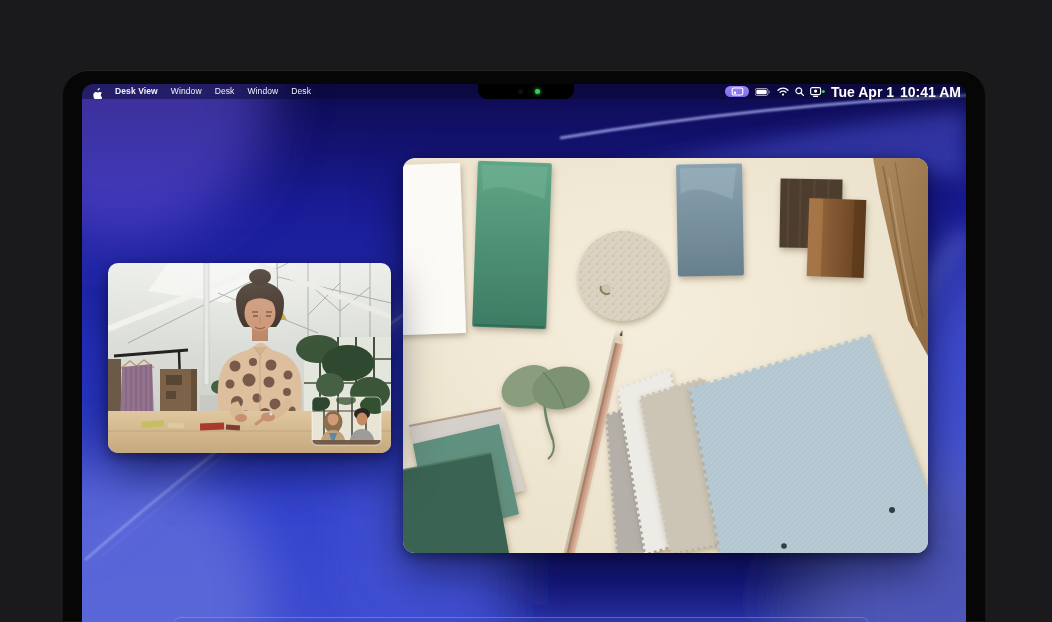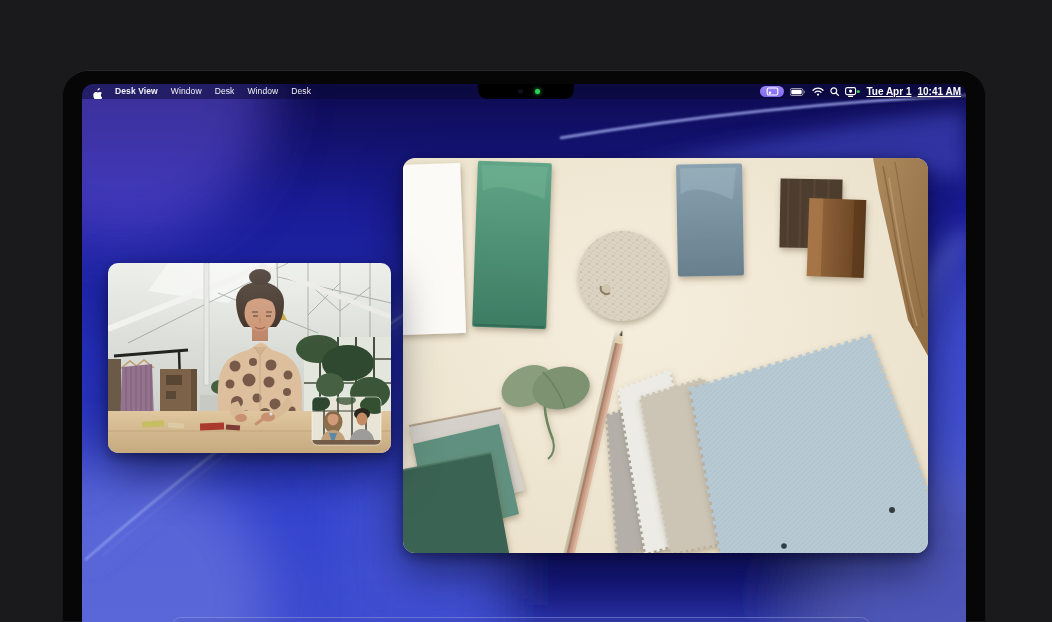--- a/index.html
+++ b/index.html
@@ -13,21 +13,21 @@
     background:#131263;border-radius:12px 12px 0 0;overflow:hidden;}
   #wallpaper{position:absolute;left:0;top:0;width:884px;height:538px;}
   
   #menubar{position:absolute;left:0;top:0;width:884px;height:15px;
     background:rgba(10,9,48,.48);display:flex;align-items:center;color:#fff;
     font-size:8.5px;z-index:20;}
   .mb-left{display:flex;align-items:flex-end;gap:13px;padding-left:11px;}
   .mb-item{color:#fff;opacity:.95;line-height:15px;letter-spacing:.1px;cursor:default;}
   .mb-item.bold{font-weight:700;}
   .mb-right{margin-left:auto;display:flex;align-items:center;gap:6px;padding-right:5px;}
-  .mb-text{font-weight:600;font-size:10px;white-space:nowrap;text-decoration:underline;}
+  .mb-text{font-weight:600;font-size:14px;white-space:nowrap;}
   .pill{width:24px;height:11px;border-radius:6px;background:linear-gradient(#9b87f7,#8167ee);
     display:flex;align-items:center;justify-content:center;}
   .statusicon{display:flex;align-items:center;}
   
   #notch{position:absolute;left:396px;top:0;width:96px;height:15px;background:#000;
     border-radius:0 0 9px 9px;z-index:30;}
   #notch .lens{position:absolute;left:40px;top:5px;width:5px;height:5px;border-radius:50%;background:#0e0e1c;}
   #notch .led{position:absolute;left:57px;top:5px;width:4.5px;height:4.5px;border-radius:50%;
     background:#2bd158;box-shadow:0 0 4px #2bd158;}
   

